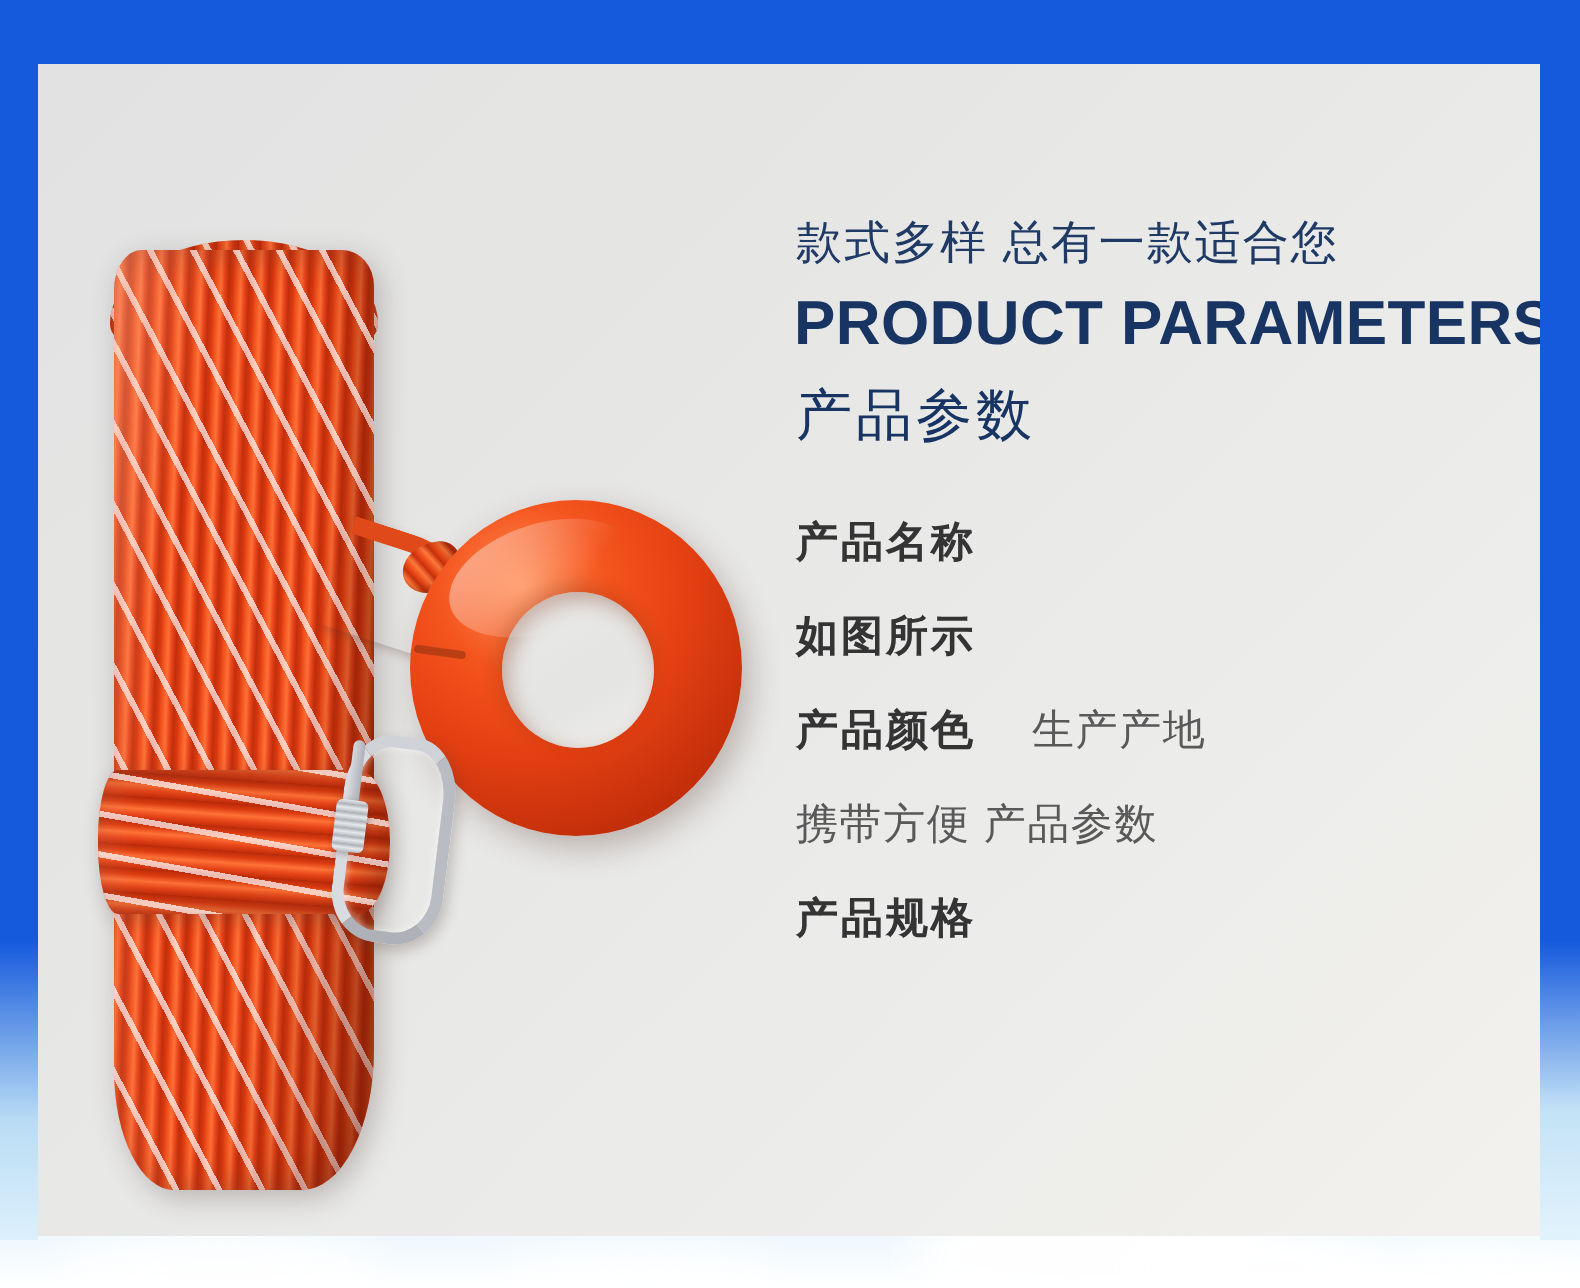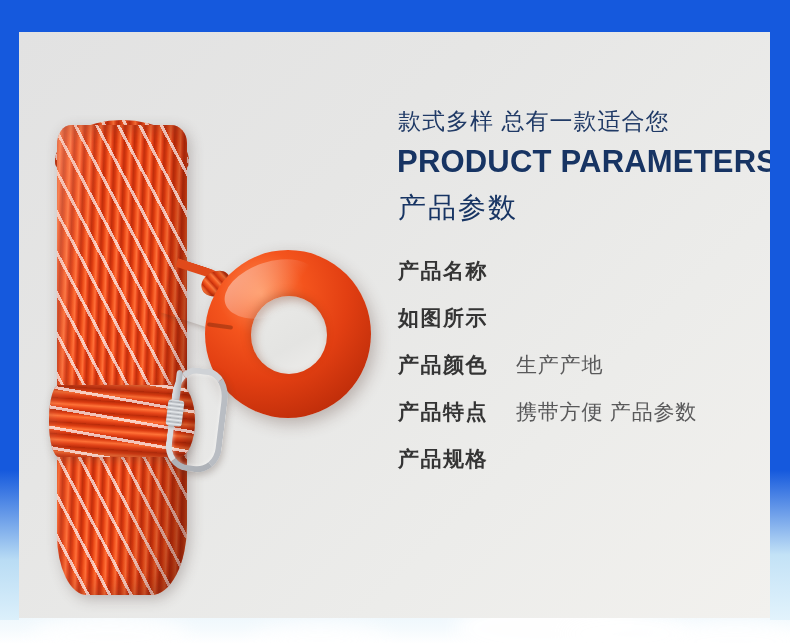--- a/index.html
+++ b/index.html
@@ -382,21 +382,20 @@
         <div class="spec-row">
           <span class="spec-label">如图所示</span>
         </div>
 
         <div class="spec-row">
           <span class="spec-label">产品颜色</span>
           <span class="spec-value">生产产地</span>
         </div>
 
         <div class="spec-row">
-          <span class="spec-label">产品特点</span>
           <span class="spec-value">携带方便 产品参数</span>
         </div>
 
         <div class="spec-row">
           <span class="spec-label">产品规格</span>
         </div>
 
       </div>
     </div>
   </div>

